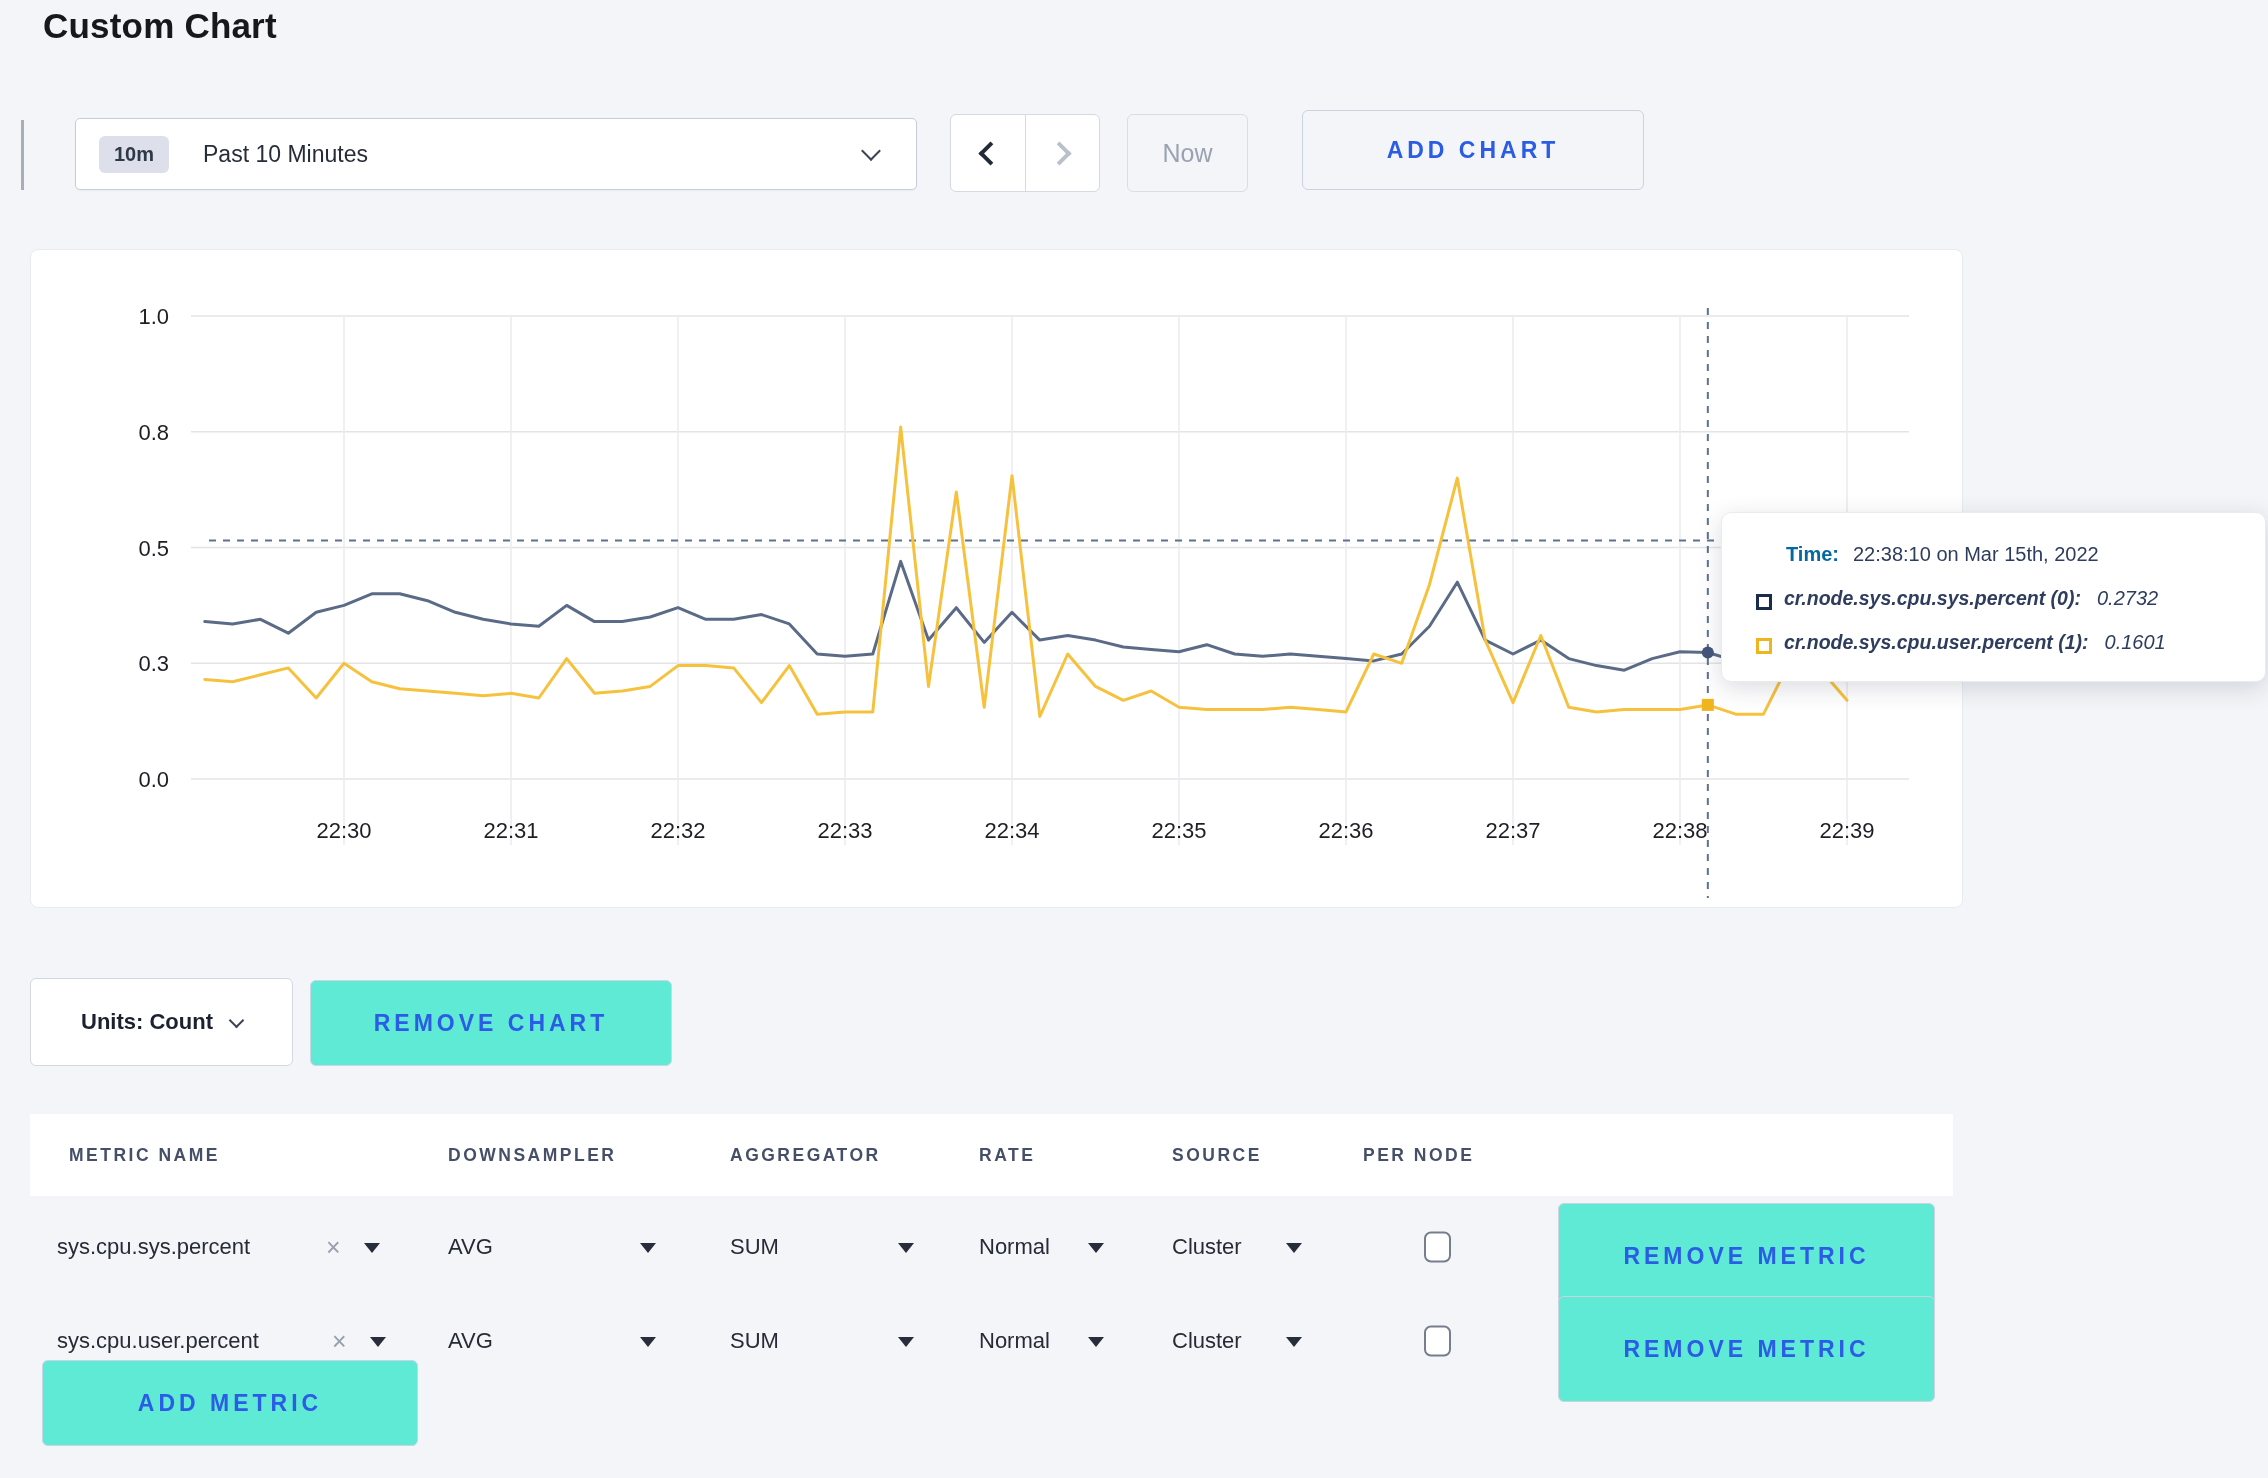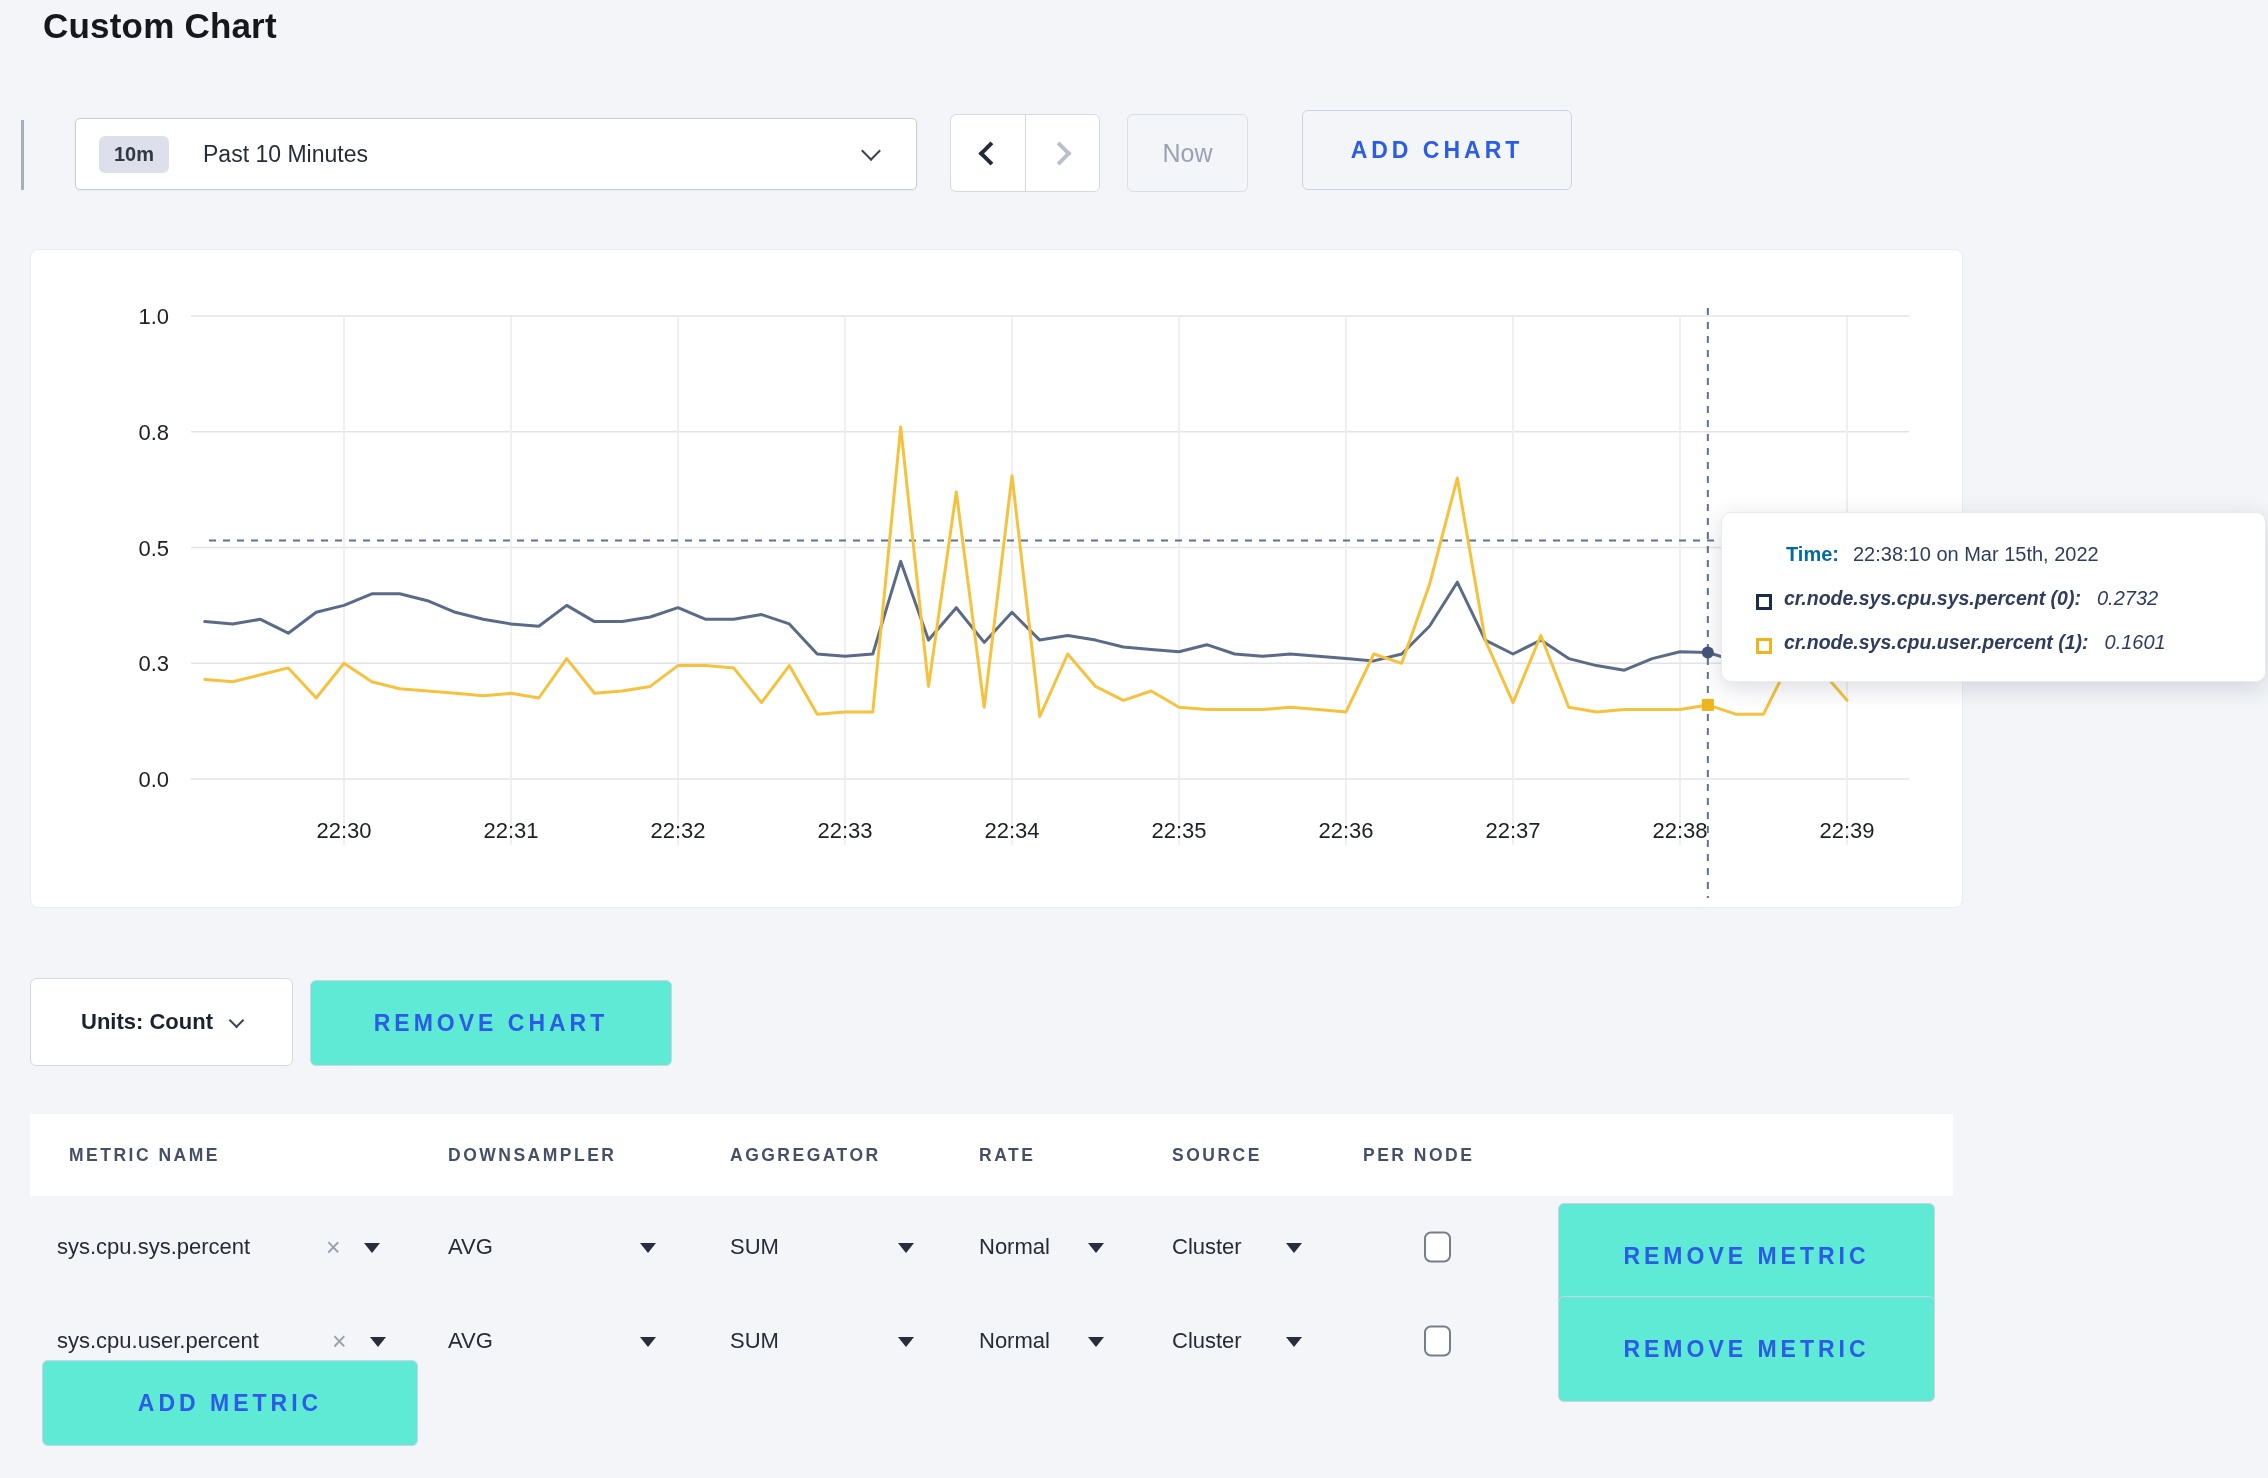--- a/index.html
+++ b/index.html
@@ -56,21 +56,21 @@
     left:1119px; top:114px; width:121px; height:78px;
     border:1px solid #d9dde5; border-radius:6px;
     display:flex; align-items:center; justify-content:center;
     font-size:25px; color:#9aa2b1; background:transparent; cursor:default;margin-left:8px;
   }
   .btn-blue {
     background:#5eead4; border:1px solid #ccd4e6; border-radius:6px;
     color:#2b5ce6; letter-spacing:4px; font-weight:600; font-size:23px;
     display:flex; align-items:center; justify-content:center; cursor:pointer;
   }
-  .add-chart-btn { left:1302px; top:110px; width:270px; height:80px; background:transparent; border-color:#ccd3e0; }
+  .add-chart-btn { left:1302px; top:110px; width:342px; height:80px; background:transparent; border-color:#ccd3e0; }
 
   
   .chart-card {
     left:30px; top:249px; width:1933px; height:659px;
     background:#fff; border:1px solid #e8ebf1; border-radius:8px;
   }
   .chart-card svg { position:absolute; left:0; top:0; }
   svg text { font-family:"Liberation Sans", sans-serif; }
 
   

